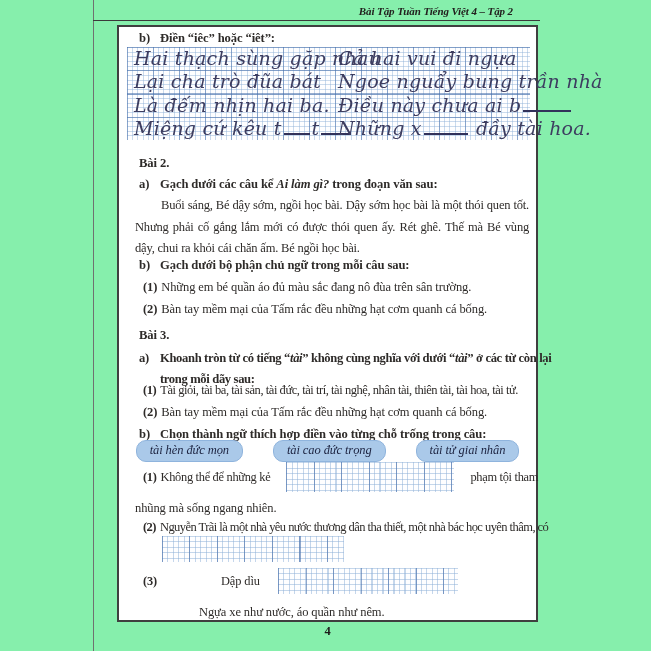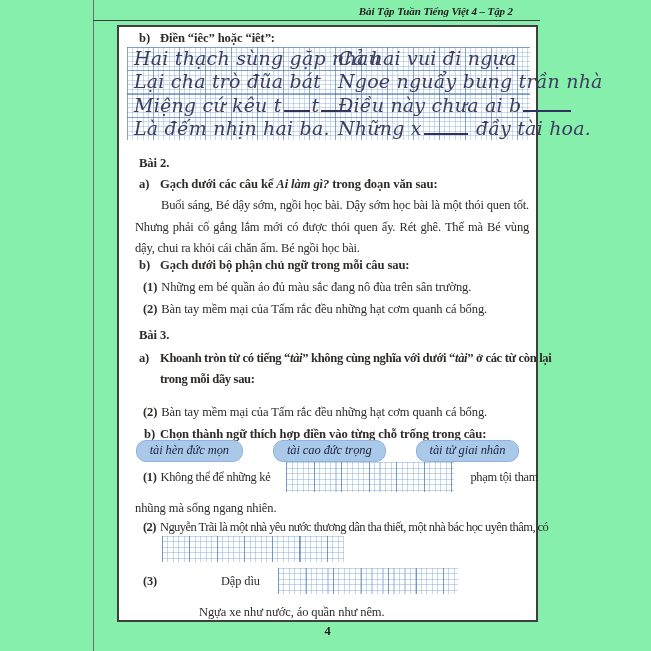--- a/index.html
+++ b/index.html
@@ -80,22 +80,22 @@
   <div class="main-box">
 
     <div class="abs h" style="left:20px;top:4px;">
       <span class="lbl">b)</span><span>Điền “iêc” hoặc “iêt”:</span>
     </div>
 
     <div class="abs grid-paper">
       <div class="cursive-col col-left">
         <div class="cursive-line">Hai thạch sùng gặp nhau</div>
         <div class="cursive-line">Lại cha trò đũa bát</div>
+        <div class="cursive-line">Là đếm nhịn hai ba.</div>
         <div class="cursive-line"><span>Miệng cứ kêu t</span><span class="cblank bw26"></span><span>t</span><span class="cblank bw30"></span></div>
-        <div class="cursive-line">Là đếm nhịn hai ba.</div>
       </div>
       <div class="cursive-col col-right">
         <div class="cursive-line">Cả hai vui đi ngựa</div>
         <div class="cursive-line">Ngoe nguẩy bung trần nhà</div>
         <div class="cursive-line"><span>Điều này chưa ai b</span><span class="cblank bw48"></span></div>
         <div class="cursive-line"><span>Những x</span><span class="cblank bw44"></span> <span>đầy tài hoa.</span></div>
       </div>
     </div>
 
     <div class="abs h" style="left:20px;top:129px;">Bài 2.</div>
@@ -116,25 +116,28 @@
     <div class="abs item" style="left:24px;top:275px;">
       <span class="num">(2)</span><span>Bàn tay mềm mại của Tấm rắc đều những hạt cơm quanh cá bống.</span>
     </div>
 
     <div class="abs h" style="left:20px;top:301px;">Bài 3.</div>
 
     <div class="abs h hang" style="left:20px;top:321px;width:396px;">
       <span class="lbl">a)</span><span>Khoanh tròn từ có tiếng “</span><span class="it">tài</span><span>” không cùng nghĩa với dưới “</span><span class="it">tài</span><span>” ở các từ còn lại trong mỗi dãy sau:</span>
     </div>
 
+    <div class="abs item tight" style="left:24px;top:356px;">
+      <span class="num">(1)</span><span>Tài giỏi, tài ba, tài sản, tài đức, tài trí, tài nghệ, nhân tài, thiên tài, tài hoa, tài tử.</span>
+    </div>
     <div class="abs item" style="left:24px;top:378px;">
       <span class="num">(2)</span><span>Bàn tay mềm mại của Tấm rắc đều những hạt cơm quanh cá bống.</span>
     </div>
 
-    <div class="abs h" style="left:20px;top:400px;text-align:center;">
+    <div class="abs h" style="left:20px;top:400px;">
       <span class="lbl">b)</span><span>Chọn thành ngữ thích hợp điền vào từng chỗ trống trong câu:</span>
     </div>
 
     <div class="abs chips-row">
       <span class="chip">tài hèn đức mọn</span><span class="chip">tài cao đức trọng</span><span class="chip">tài tử giai nhân</span>
     </div>
 
     <div class="abs fill-row" style="left:24px;top:435px;width:393px;">
       <span style="letter-spacing:-0.3px;"><span class="num">(1)</span><span>Không thể để những kẻ</span></span>
       <span class="mini-grid" style="width:168px;height:30px;"></span>

